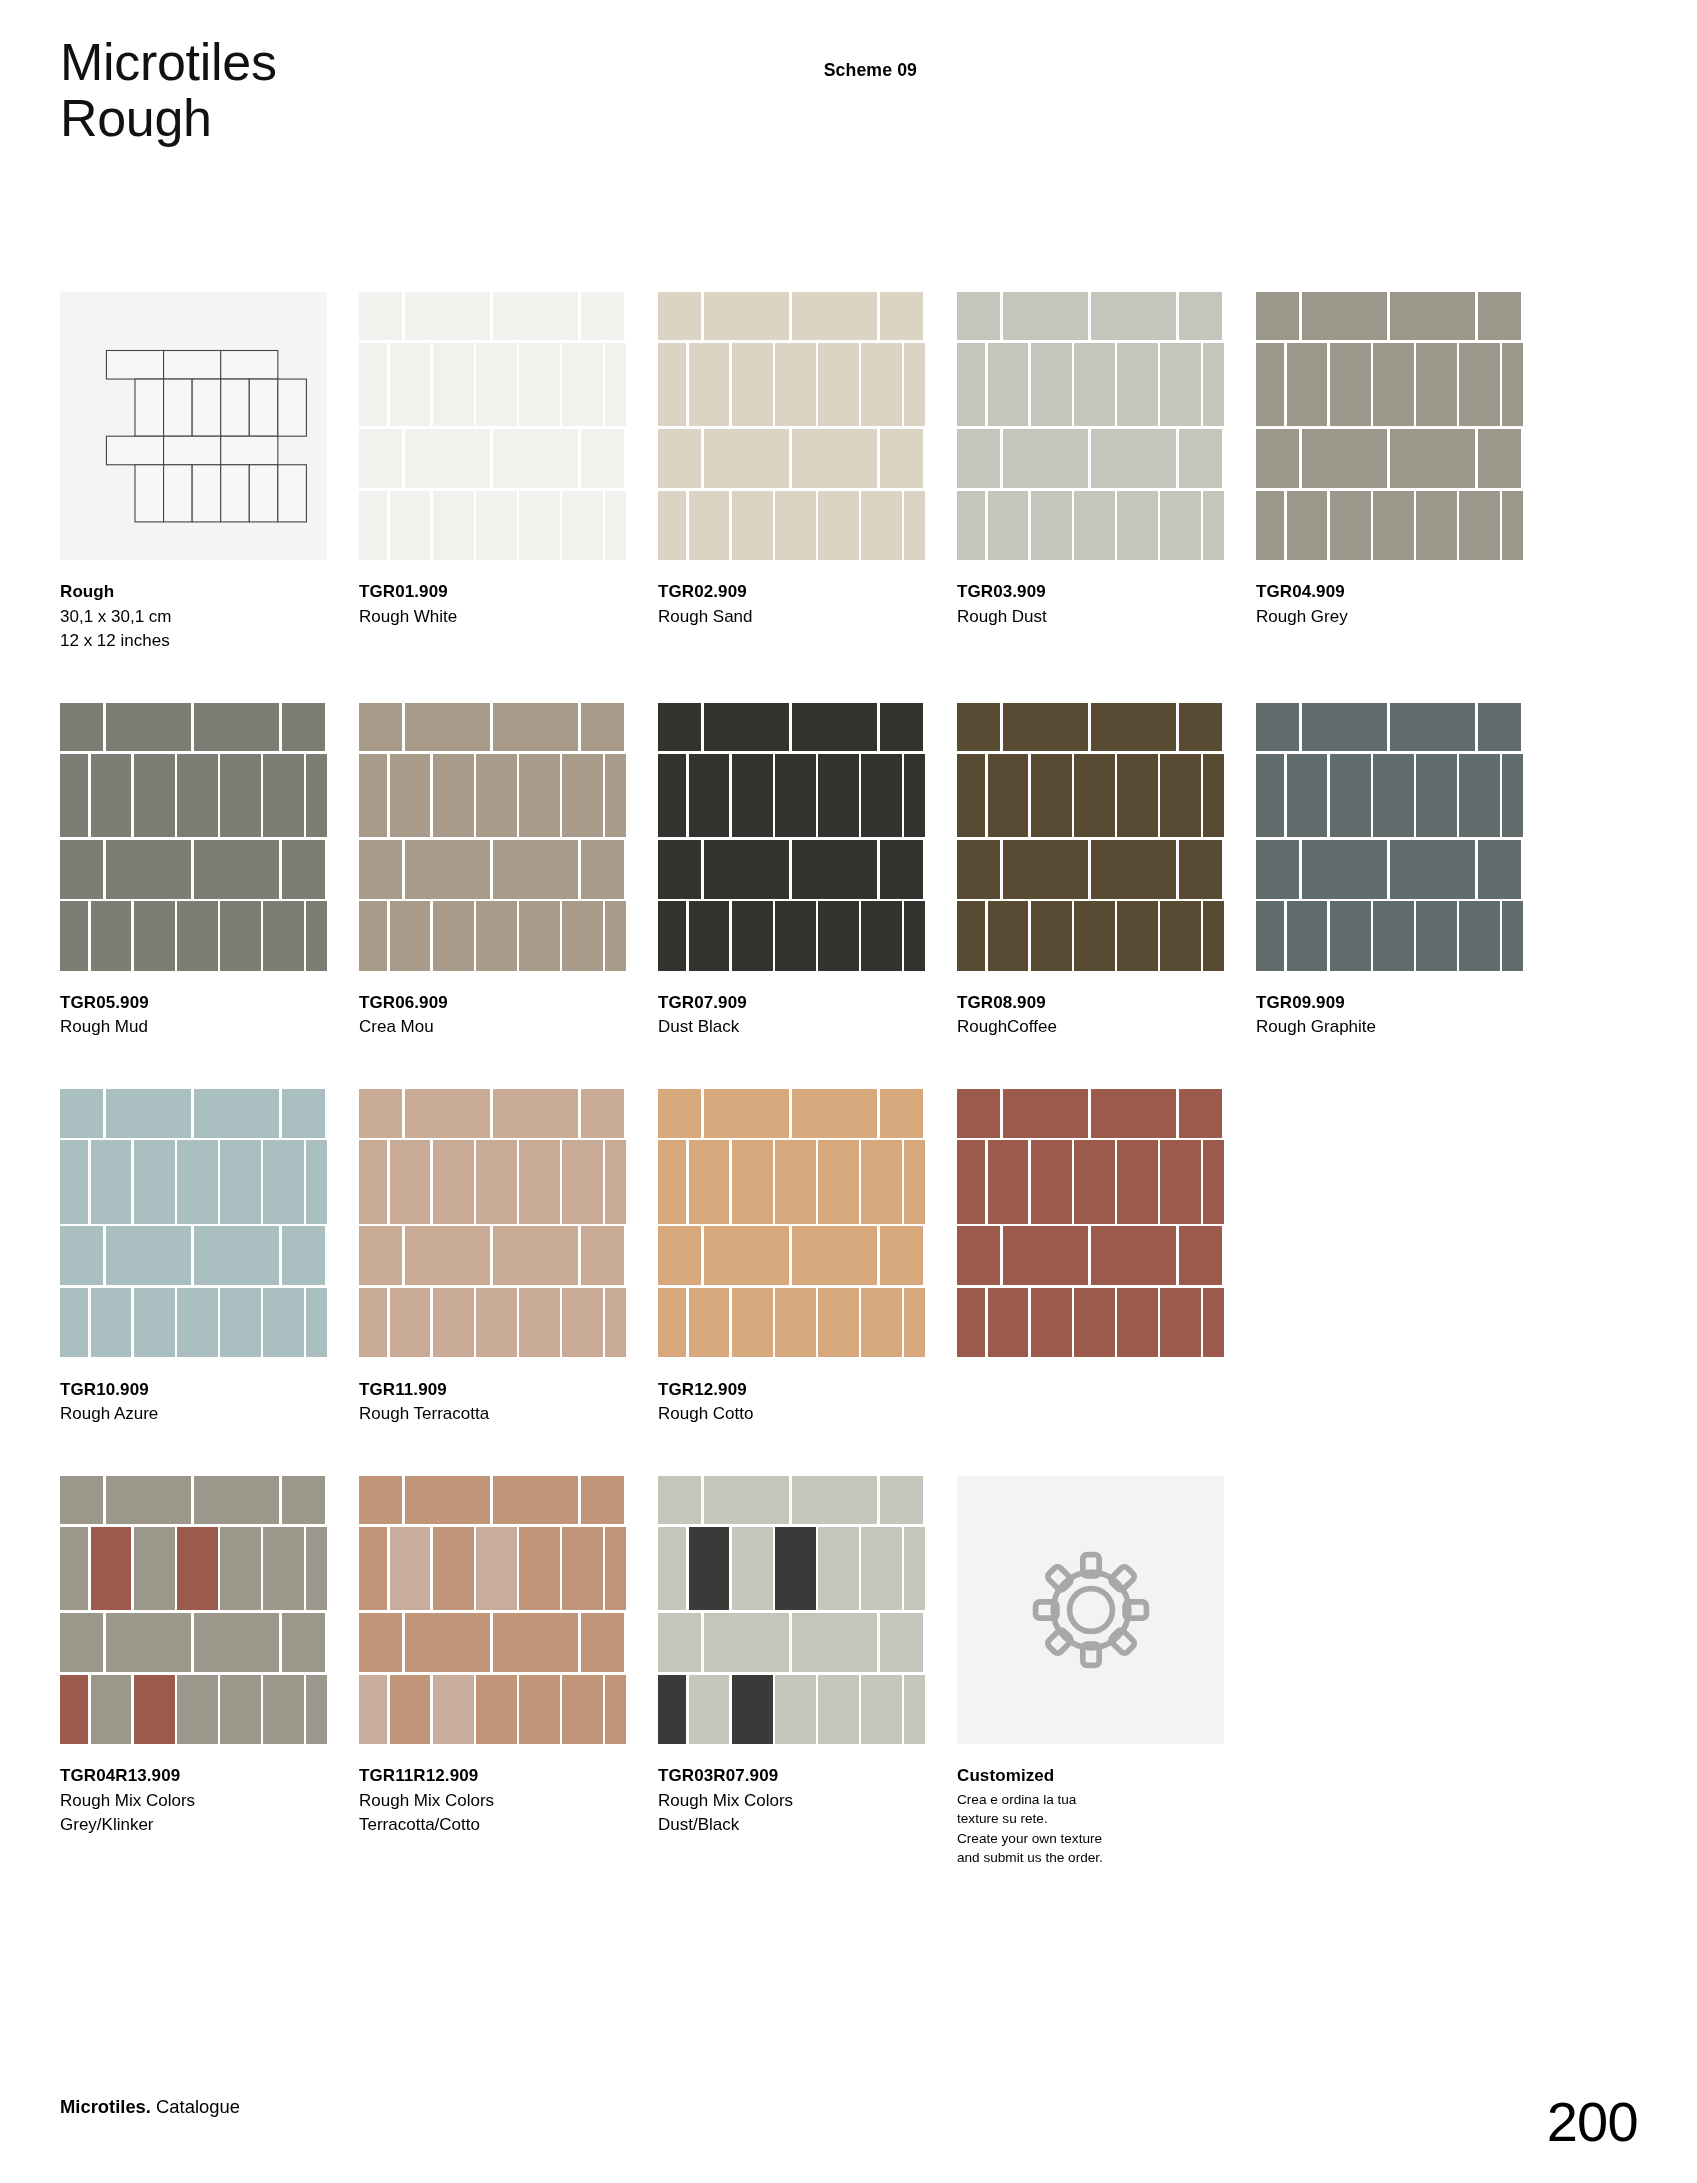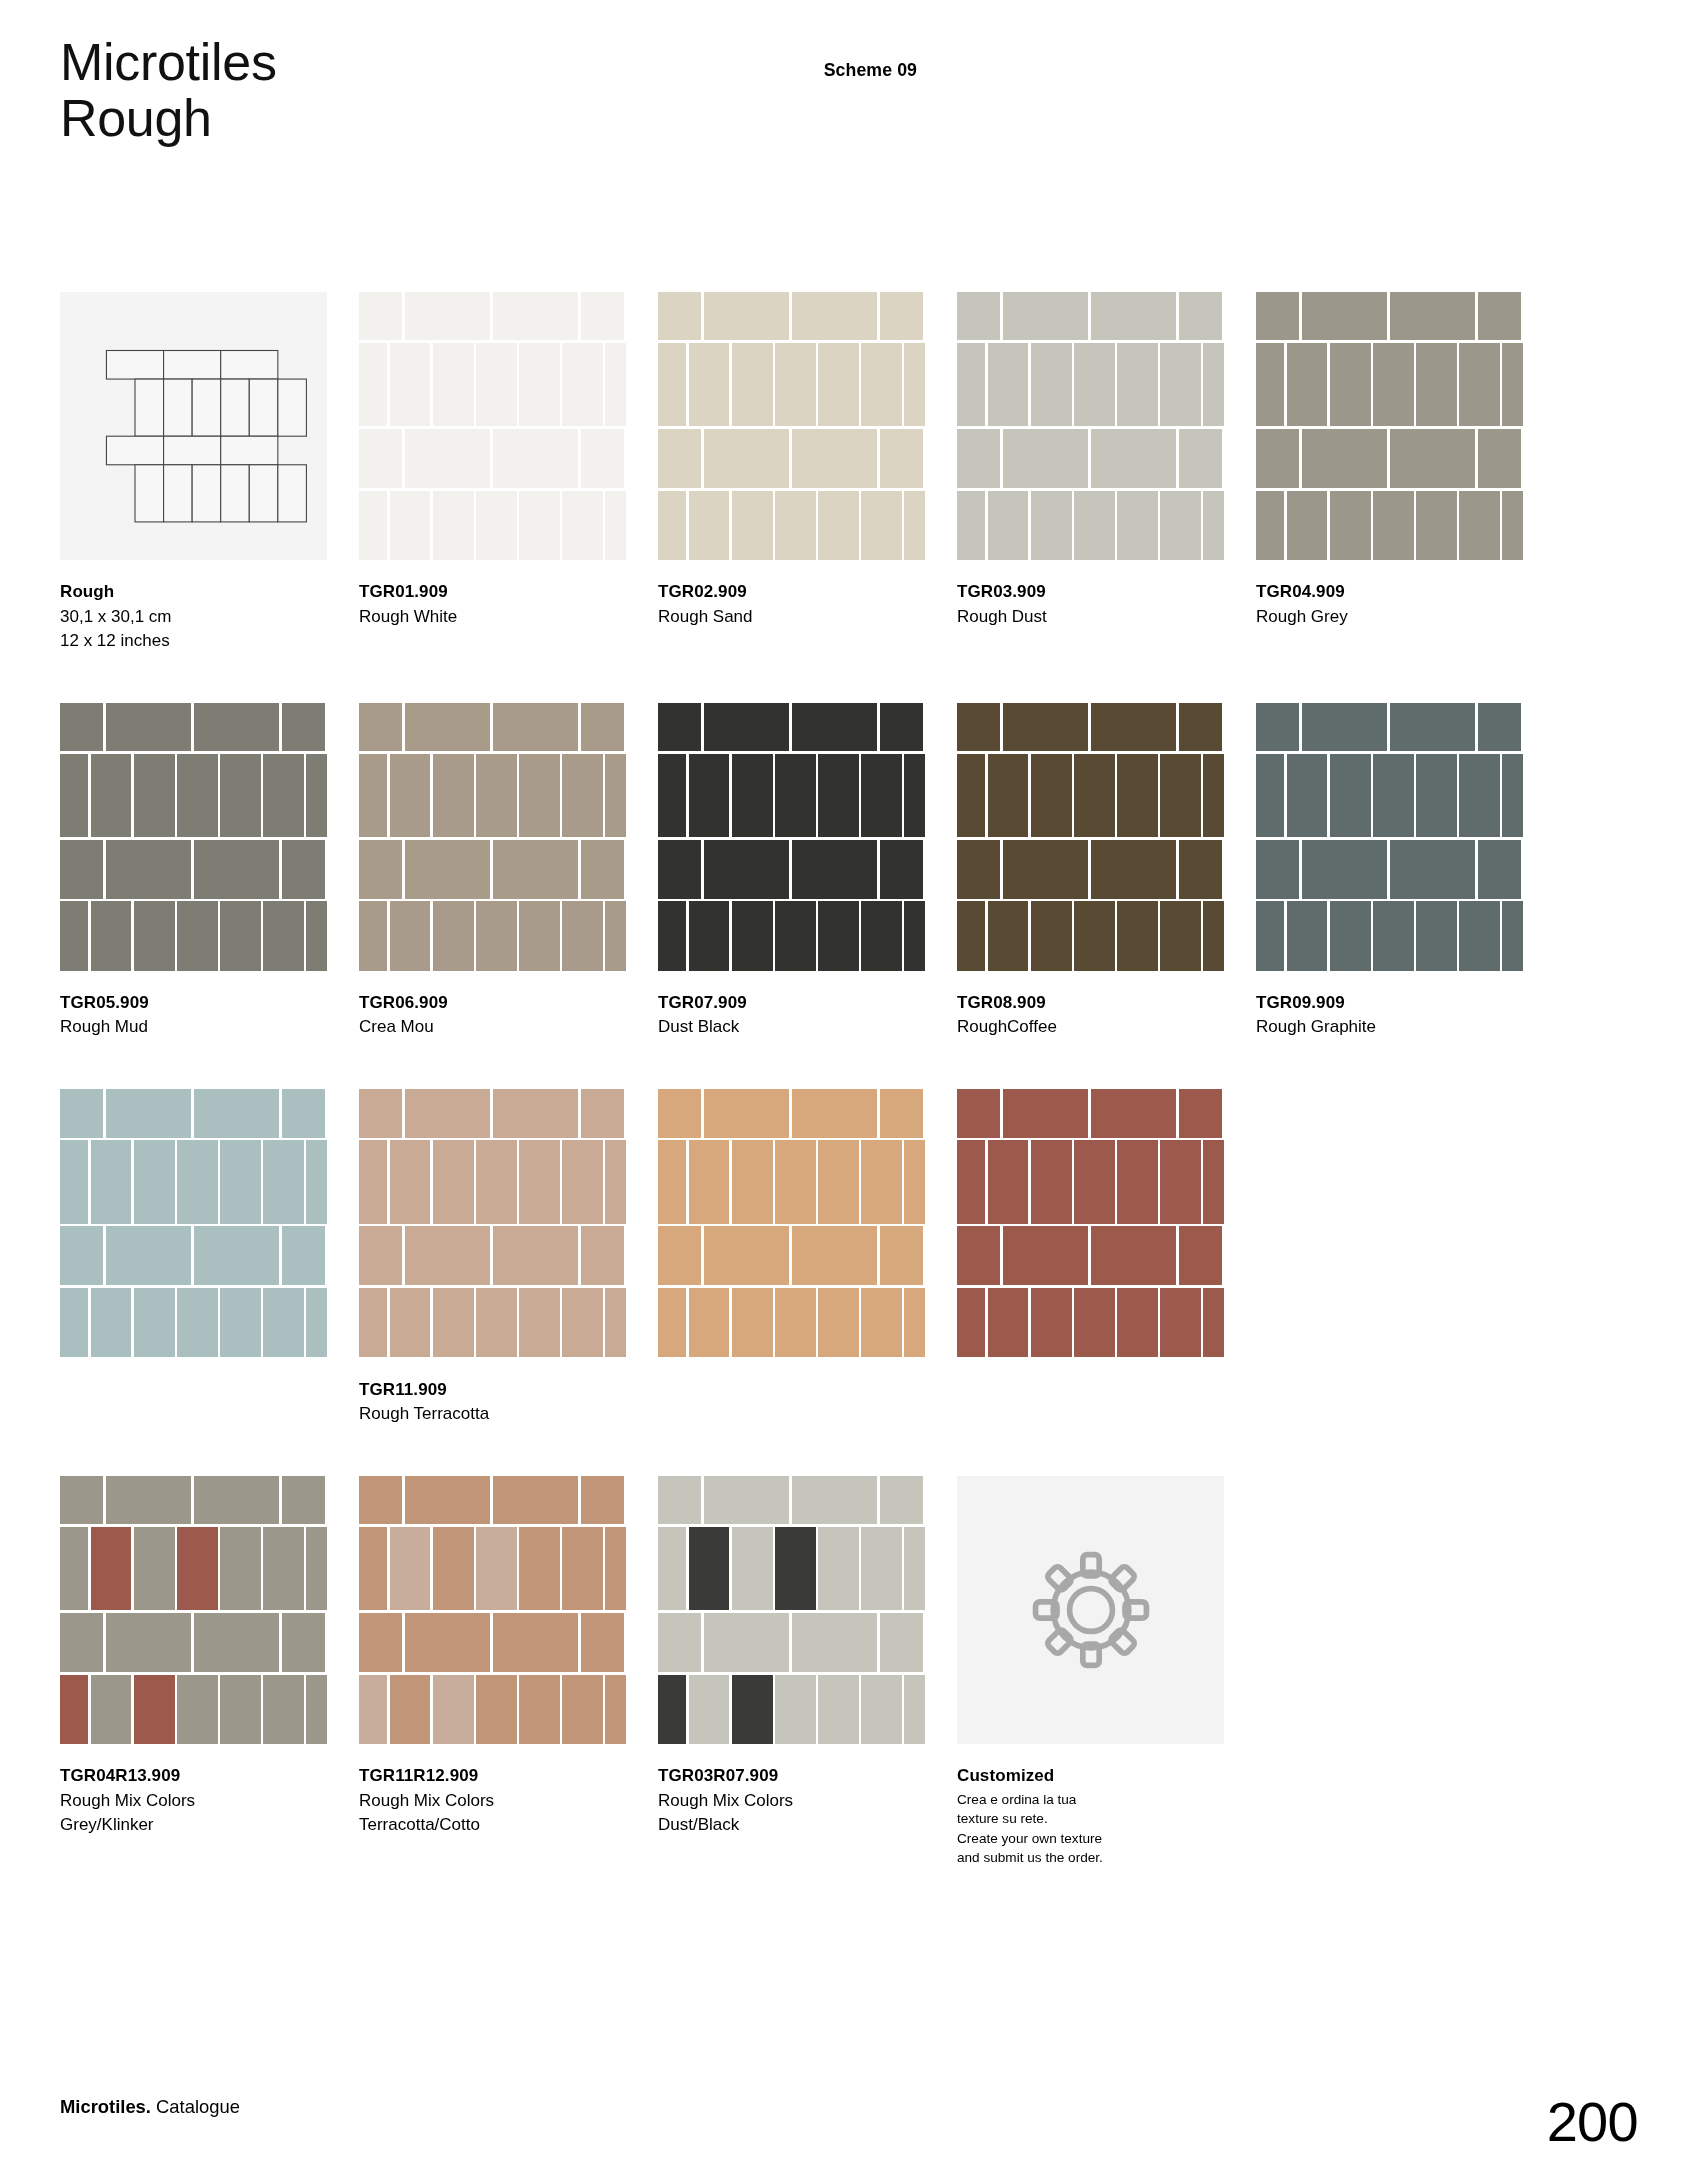--- a/index.html
+++ b/index.html
@@ -704,20 +704,24 @@
               <div class="t" style="width: 1.05%; background: rgb(255, 255, 255);"></div>
               <div class="t" style="width: 15.6%; background: rgb(169, 191, 192);"></div>
               <div class="t" style="width: 1.05%; background: rgb(255, 255, 255);"></div>
               <div class="t" style="width: 15.6%; background: rgb(169, 191, 192);"></div>
               <div class="t" style="width: 1.05%; background: rgb(255, 255, 255);"></div>
               <div class="t" style="width: 15.6%; background: rgb(169, 191, 192);"></div>
               <div class="t" style="width: 1.05%; background: rgb(255, 255, 255);"></div>
               <div class="t" style="width: 8%; background: rgb(169, 191, 192);"></div>
             </div>
           </div>
+          <div class="labels">
+            <div class="code">TGR10.909</div>
+            <div class="name">Rough Azure</div>
+          </div>
         </div>
         <div class="cell">
           <div class="swatch" style="background: rgb(255, 255, 255);">
             <div class="prow" style="top: -4%; height: 22%;">
               <div class="t" style="width: 16%; background: rgb(201, 171, 149);"></div>
               <div class="t" style="width: 1.05%; background: rgb(255, 255, 255);"></div>
               <div class="t" style="width: 32%; background: rgb(201, 171, 149);"></div>
               <div class="t" style="width: 1.05%; background: rgb(255, 255, 255);"></div>
               <div class="t" style="width: 32%; background: rgb(201, 171, 149);"></div>
               <div class="t" style="width: 1.05%; background: rgb(255, 255, 255);"></div>
@@ -811,20 +815,24 @@
               <div class="t" style="width: 15.6%; background: rgb(215, 168, 124);"></div>
               <div class="t" style="width: 1.05%; background: rgb(255, 255, 255);"></div>
               <div class="t" style="width: 15.6%; background: rgb(215, 168, 124);"></div>
               <div class="t" style="width: 1.05%; background: rgb(255, 255, 255);"></div>
               <div class="t" style="width: 15.6%; background: rgb(215, 168, 124);"></div>
               <div class="t" style="width: 1.05%; background: rgb(255, 255, 255);"></div>
               <div class="t" style="width: 15.6%; background: rgb(215, 168, 124);"></div>
               <div class="t" style="width: 1.05%; background: rgb(255, 255, 255);"></div>
               <div class="t" style="width: 8%; background: rgb(215, 168, 124);"></div>
             </div>
+          </div>
+          <div class="labels">
+            <div class="code">TGR12.909</div>
+            <div class="name">Rough Cotto</div>
           </div>
         </div>
         <div class="cell">
           <div class="swatch" style="background: rgb(255, 255, 255);">
             <div class="prow" style="top: -4%; height: 22%;">
               <div class="t" style="width: 16%; background: rgb(156, 90, 76);"></div>
               <div class="t" style="width: 1.05%; background: rgb(255, 255, 255);"></div>
               <div class="t" style="width: 32%; background: rgb(156, 90, 76);"></div>
               <div class="t" style="width: 1.05%; background: rgb(255, 255, 255);"></div>
               <div class="t" style="width: 32%; background: rgb(156, 90, 76);"></div>

